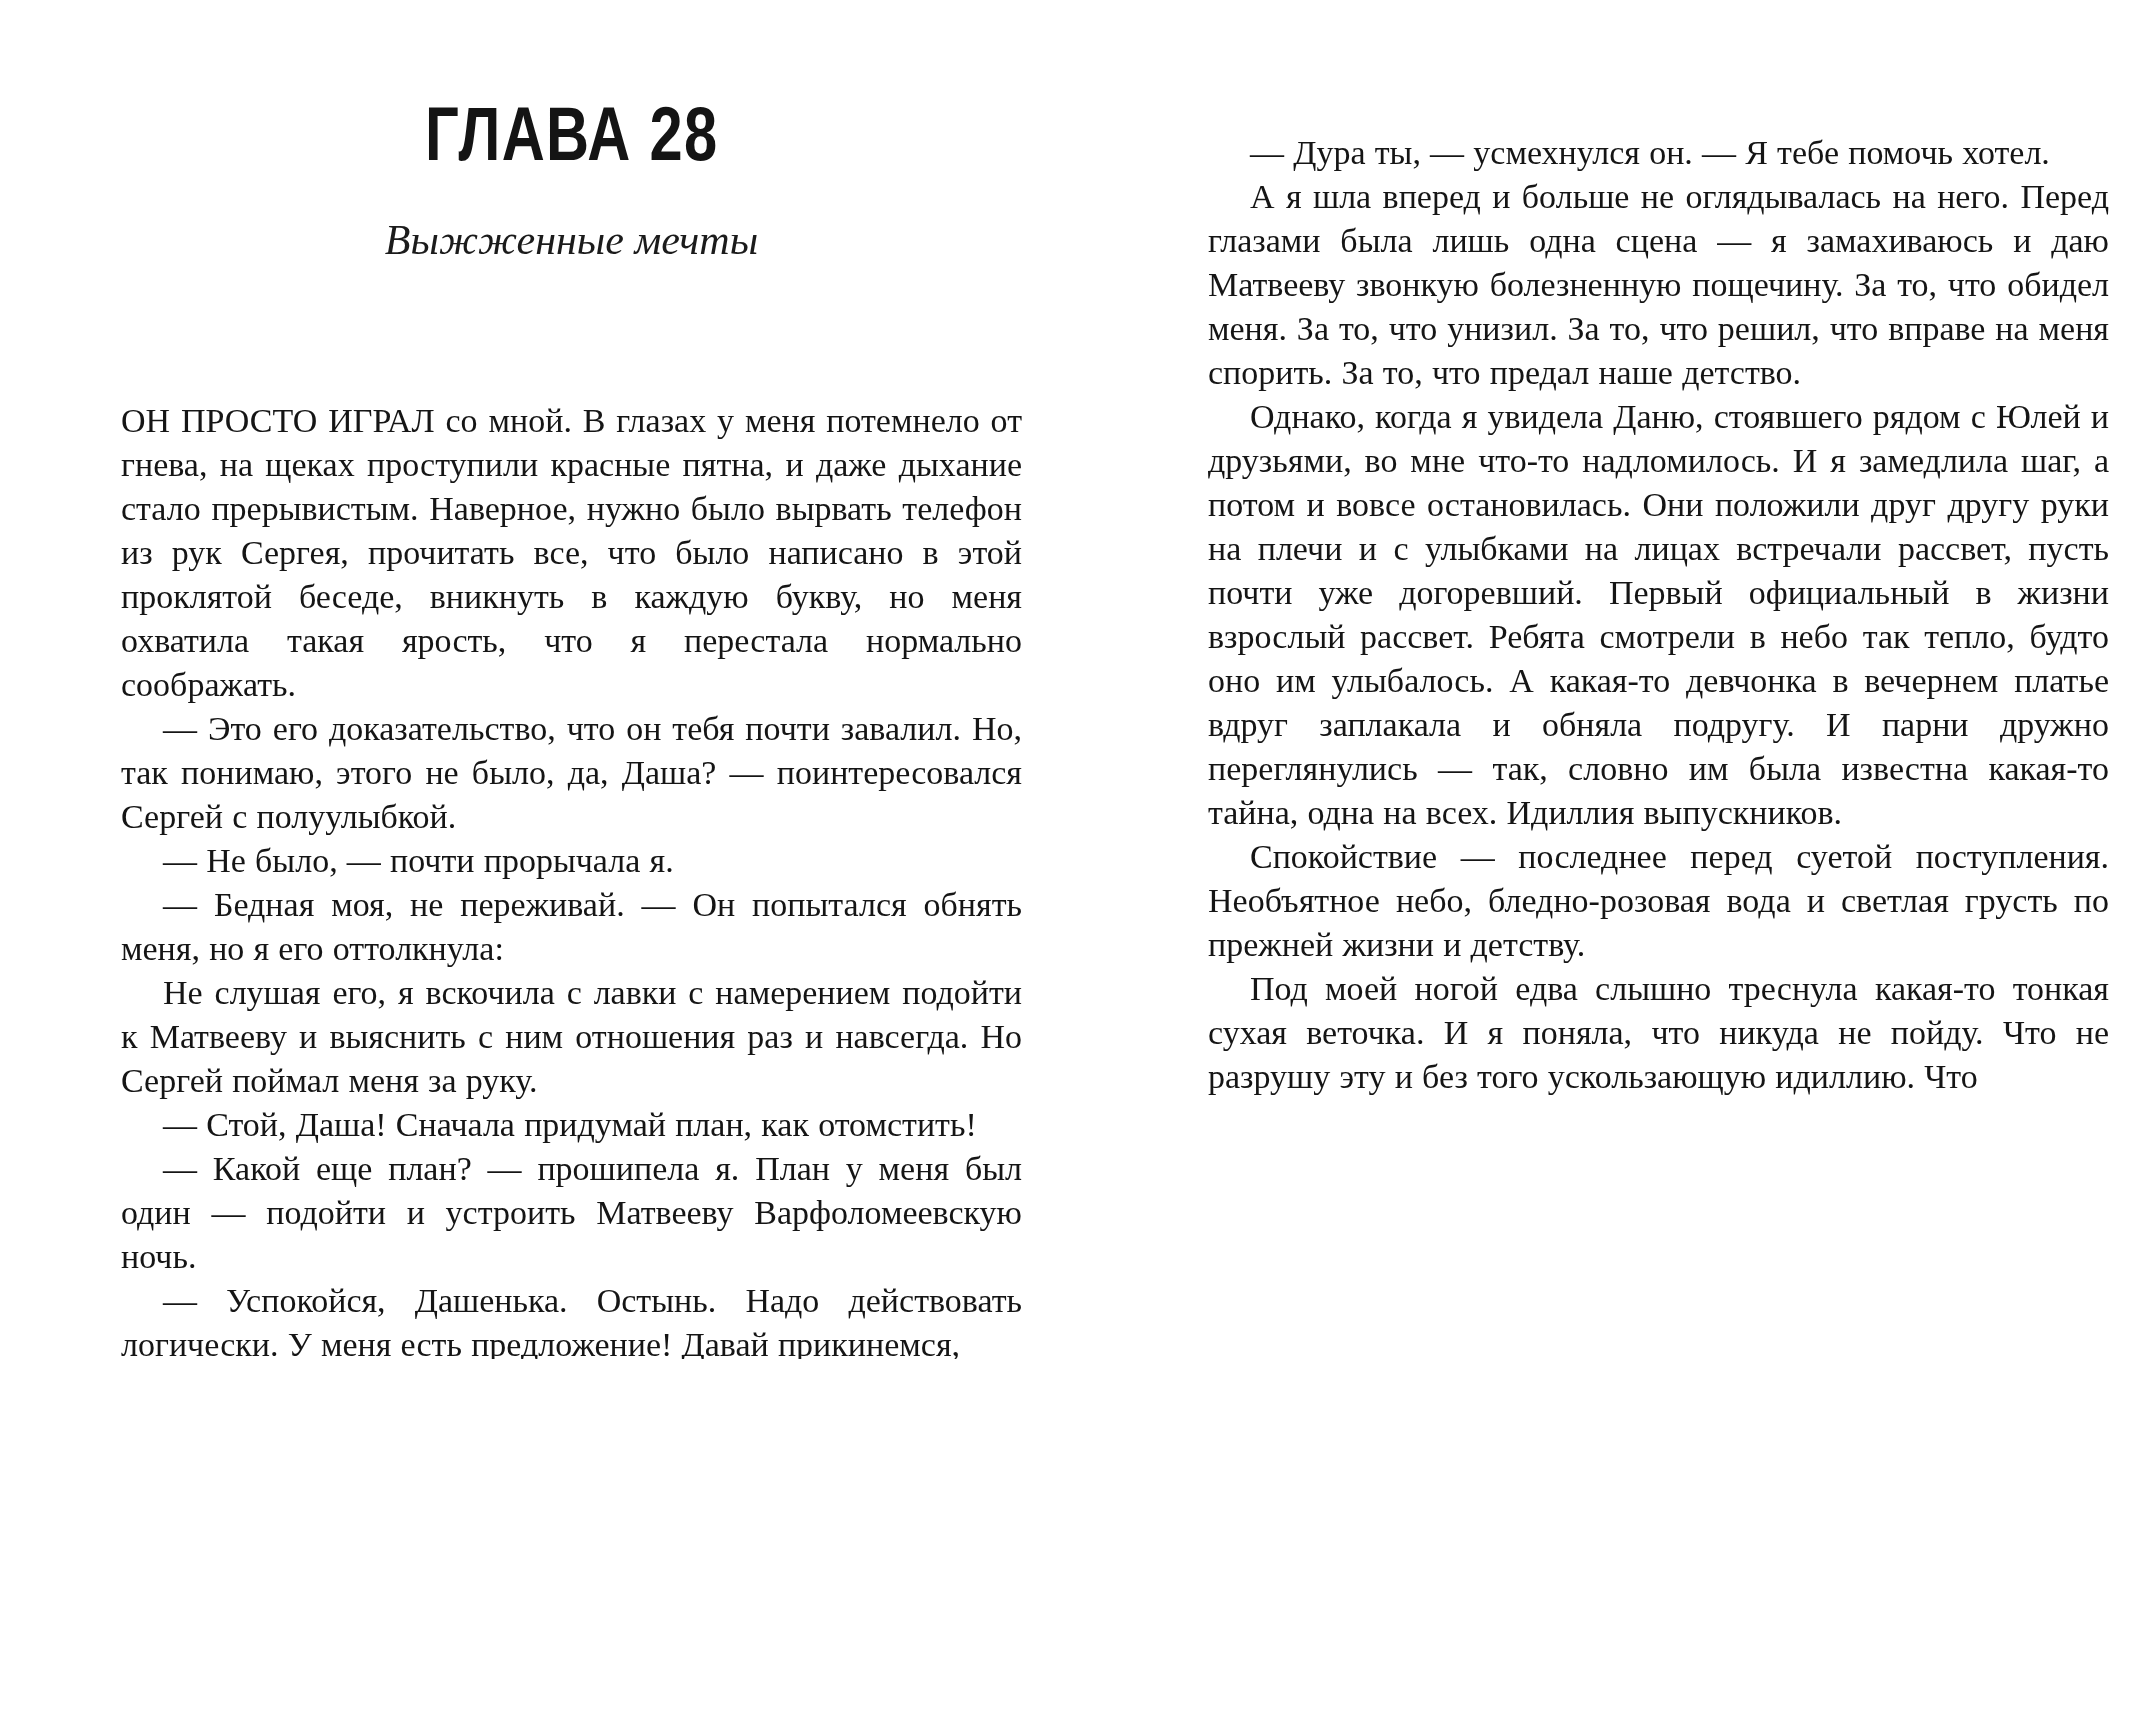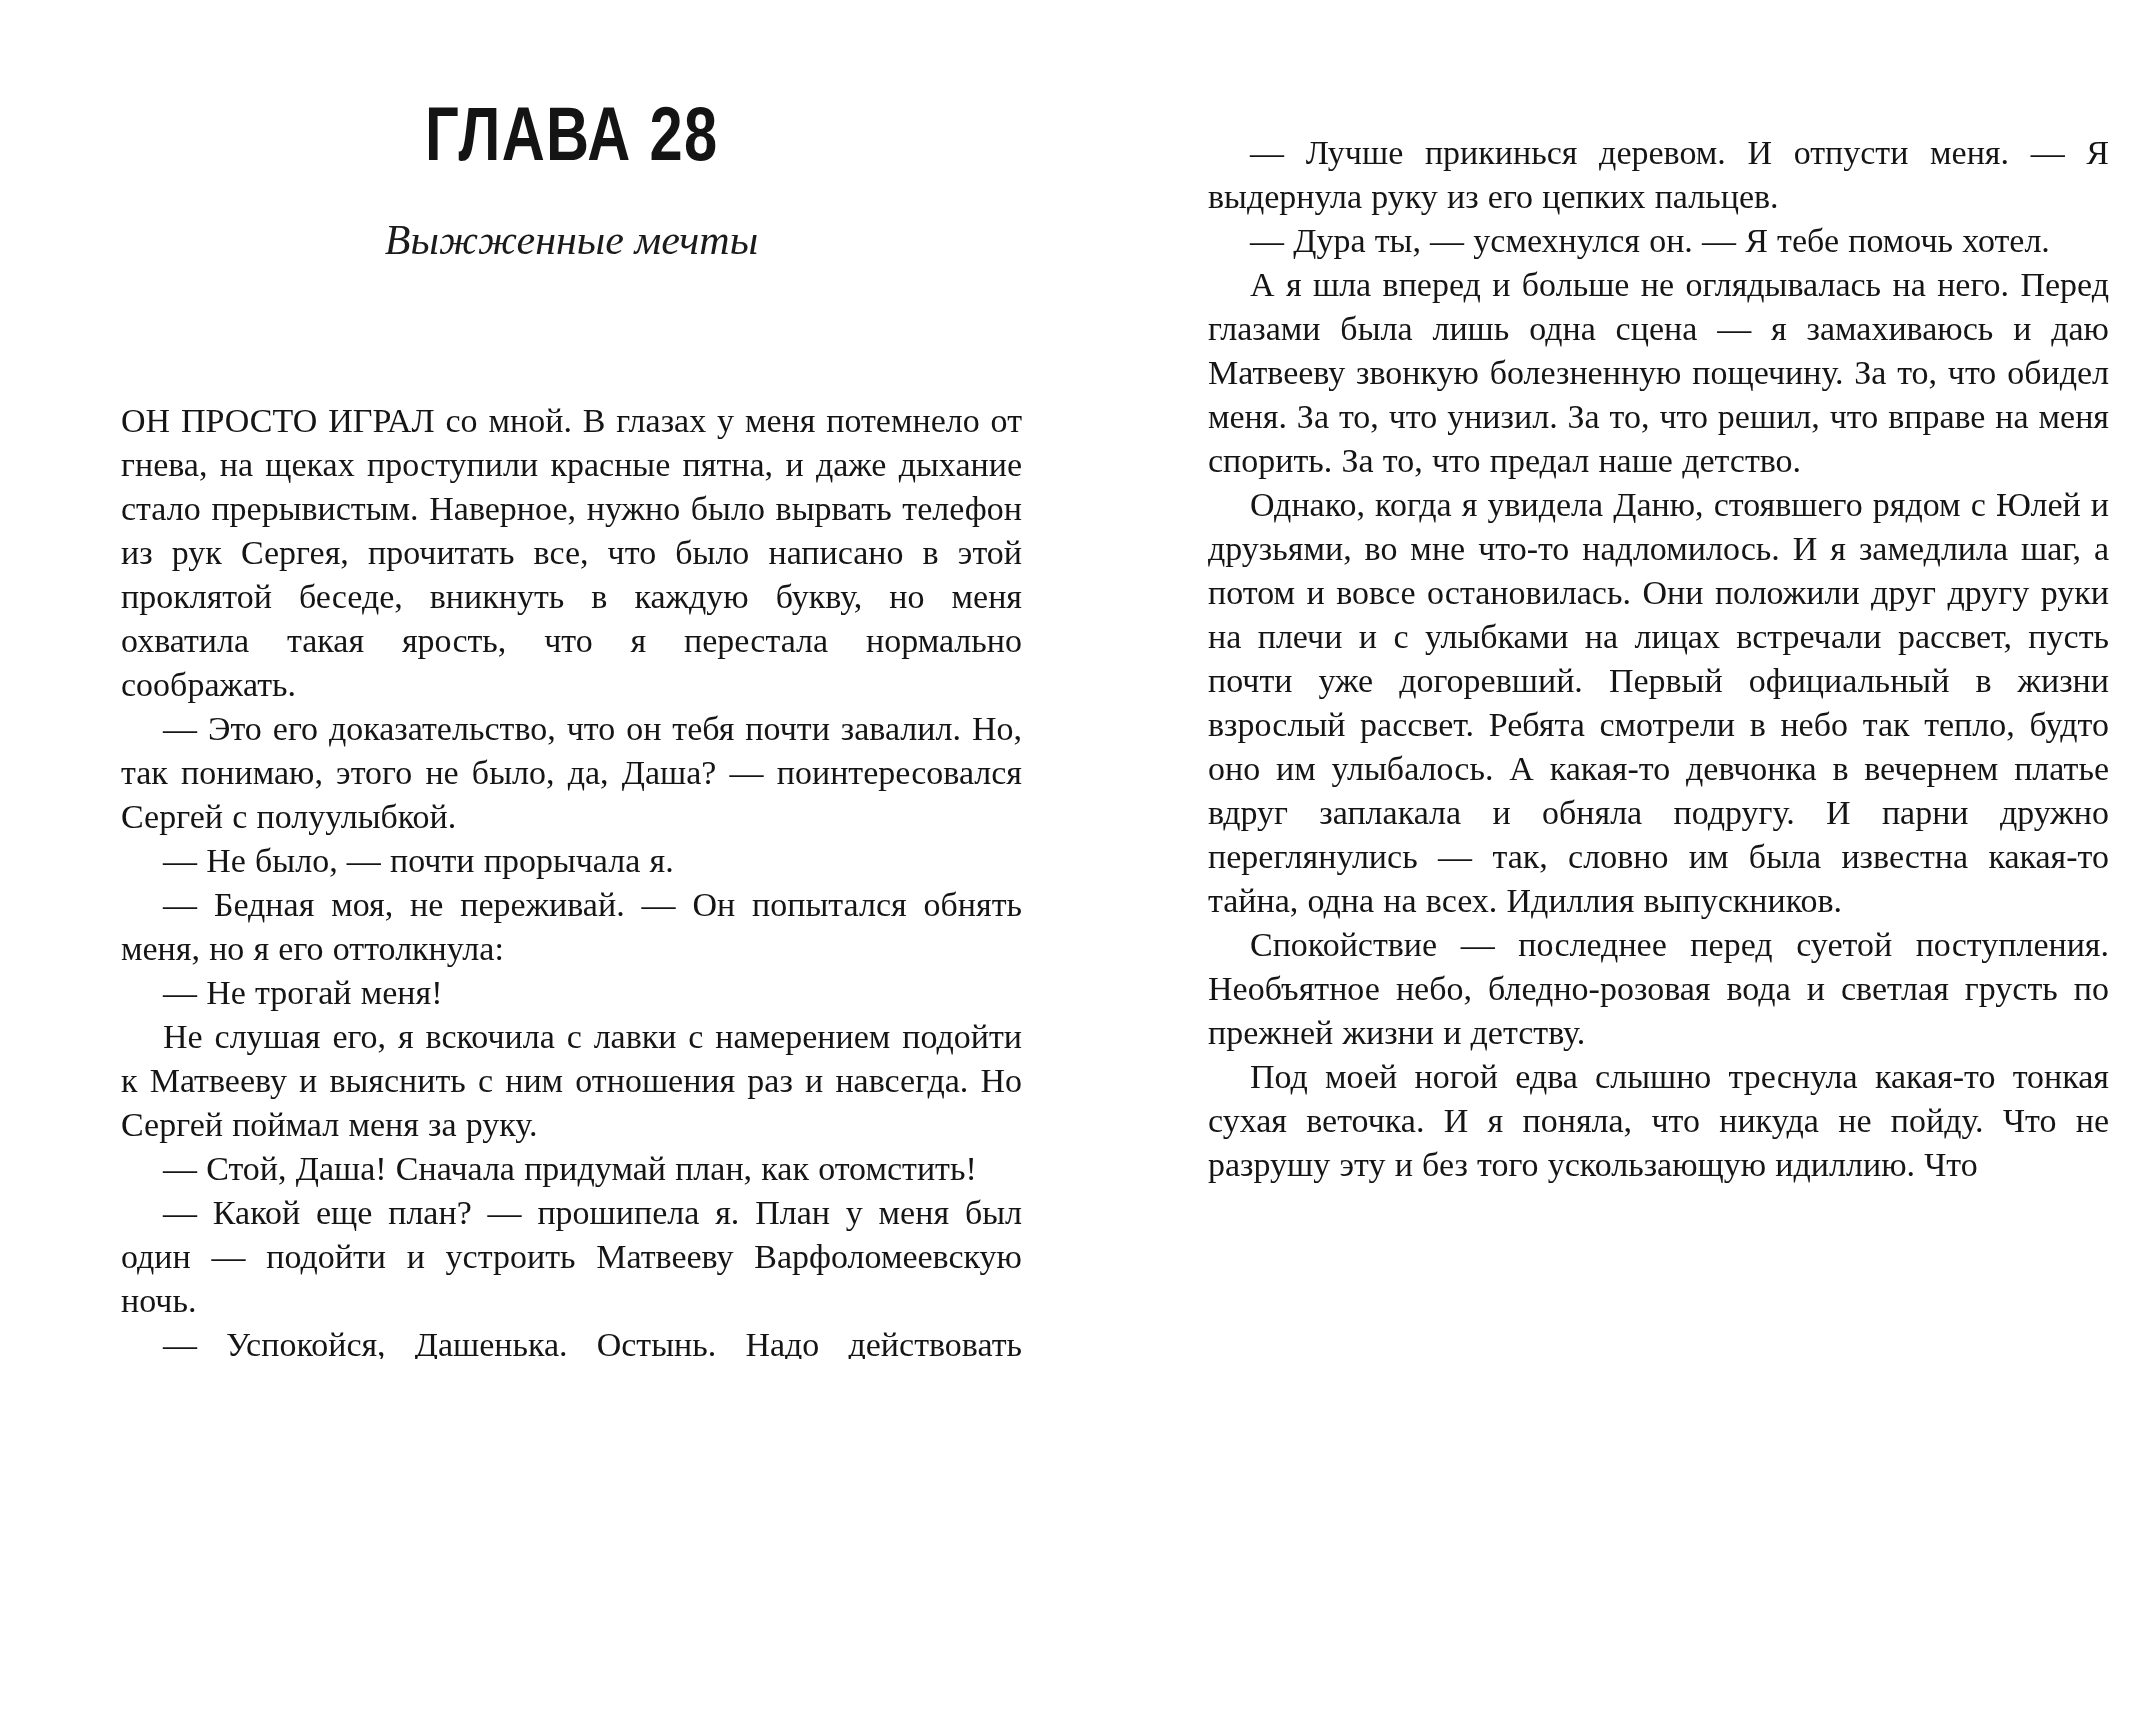--- a/index.html
+++ b/index.html
@@ -92,31 +92,29 @@
   <div class="page-col left">
     <div class="chapter-title">
       <span class="squeeze">ГЛАВА 28</span>
     </div>
     <div class="chapter-subtitle">Выжженные мечты</div>
     <div class="body-block left-body">
         <p class="para">ОН ПРОСТО ИГРАЛ со мной. В глазах у меня потемнело от гнева, на щеках проступили красные пятна, и даже дыхание стало прерывистым. Наверное, нужно было вырвать телефон из рук Сергея, прочитать все, что было написано в этой проклятой беседе, вникнуть в каждую букву, но меня охватила такая ярость, что я перестала нормально соображать.</p>
         <p class="para indent">— Это его доказательство, что он тебя почти завалил. Но, так понимаю, этого не было, да, Даша? — поинтересовался Сергей с полуулыбкой.</p>
         <p class="para indent">— Не было, — почти прорычала я.</p>
         <p class="para indent">— Бедная моя, не переживай. — Он попытался обнять меня, но я его оттолкнула:</p>
-        <p class="para indent">— Не трогай меня!</p>
         <p class="para indent">Не слушая его, я вскочила с лавки с намерением подойти к Матвееву и выяснить с ним отношения раз и навсегда. Но Сергей поймал меня за руку.</p>
         <p class="para indent">— Стой, Даша! Сначала придумай план, как отомстить!</p>
         <p class="para indent">— Какой еще план? — прошипела я. План у меня был один — подойти и устроить Матвееву Варфоломеевскую ночь.</p>
         <p class="para indent">— Успокойся, Дашенька. Остынь. Надо действовать логически. У меня есть предложение! Давай прикинемся,</p>
       </div>
   </div>
 
   <div class="page-col right">
     <div class="body-block right-body">
-        <p class="para indent">— Лучше прикинься деревом. И отпусти меня. — Я выдернула руку из его цепких пальцев.</p>
         <p class="para indent">— Дура ты, — усмехнулся он. — Я тебе помочь хотел.</p>
         <p class="para indent">А я шла вперед и больше не оглядывалась на него. Перед глазами была лишь одна сцена — я замахиваюсь и даю Матвееву звонкую болезненную пощечину. За то, что обидел меня. За то, что унизил. За то, что решил, что вправе на меня спорить. За то, что предал наше детство.</p>
         <p class="para indent">Однако, когда я увидела Даню, стоявшего рядом с Юлей и друзьями, во мне что-то надломилось. И я замедлила шаг, а потом и вовсе остановилась. Они положили друг другу руки на плечи и с улыбками на лицах встречали рассвет, пусть почти уже догоревший. Первый официальный в жизни взрослый рассвет. Ребята смотрели в небо так тепло, будто оно им улыбалось. А какая-то девчонка в вечернем платье вдруг заплакала и обняла подругу. И парни дружно переглянулись — так, словно им была известна какая-то тайна, одна на всех. Идиллия выпускников.</p>
         <p class="para indent">Спокойствие — последнее перед суетой поступления. Необъятное небо, бледно-розовая вода и светлая грусть по прежней жизни и детству.</p>
         <p class="para indent">Под моей ногой едва слышно треснула какая-то тонкая сухая веточка. И я поняла, что никуда не пойду. Что не разрушу эту и без того ускользающую идиллию. Что</p>
       </div>
   </div>
 
   <div class="page-number left">258</div>
 

